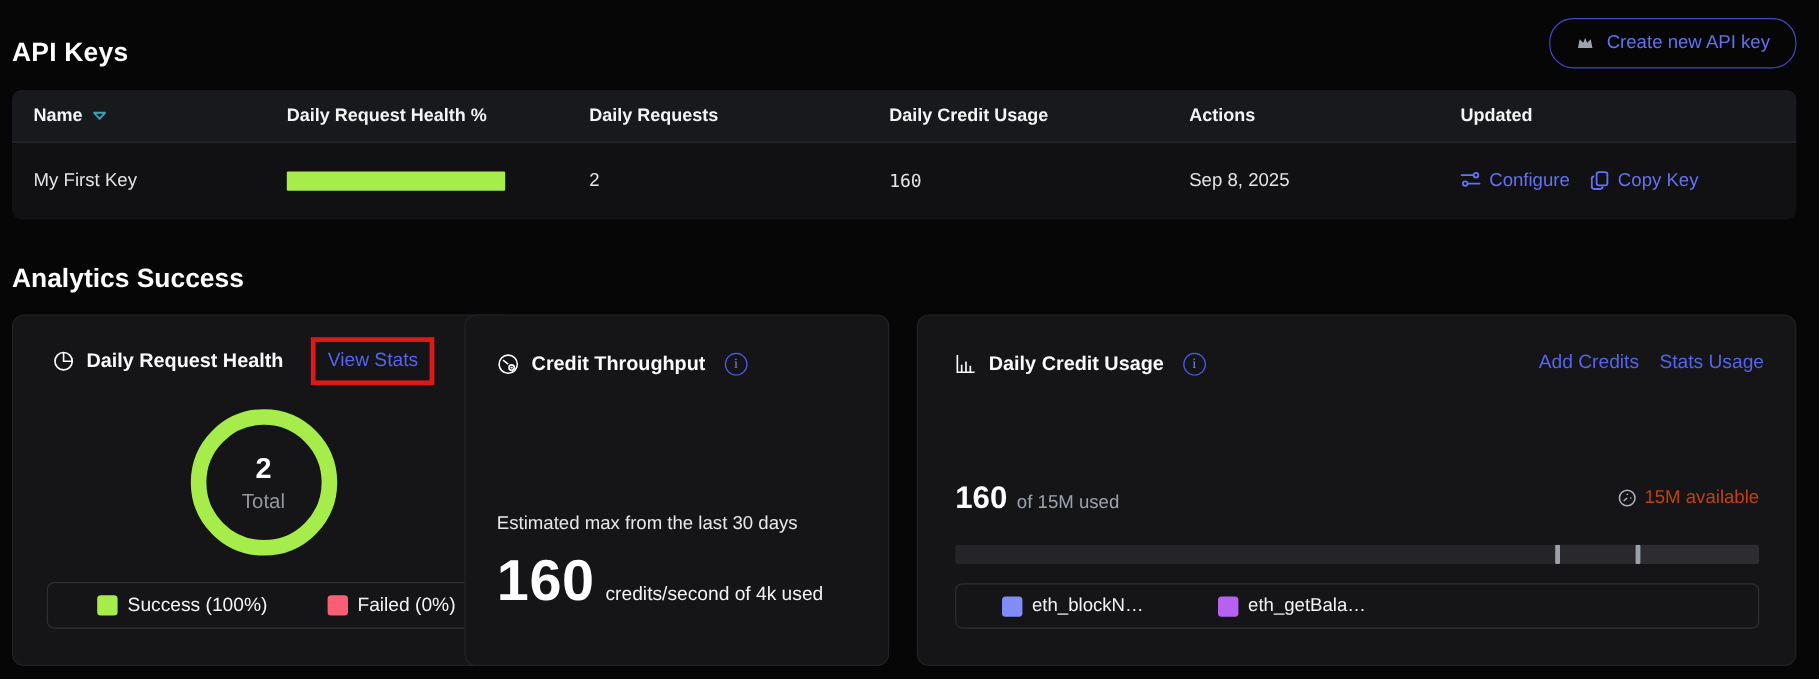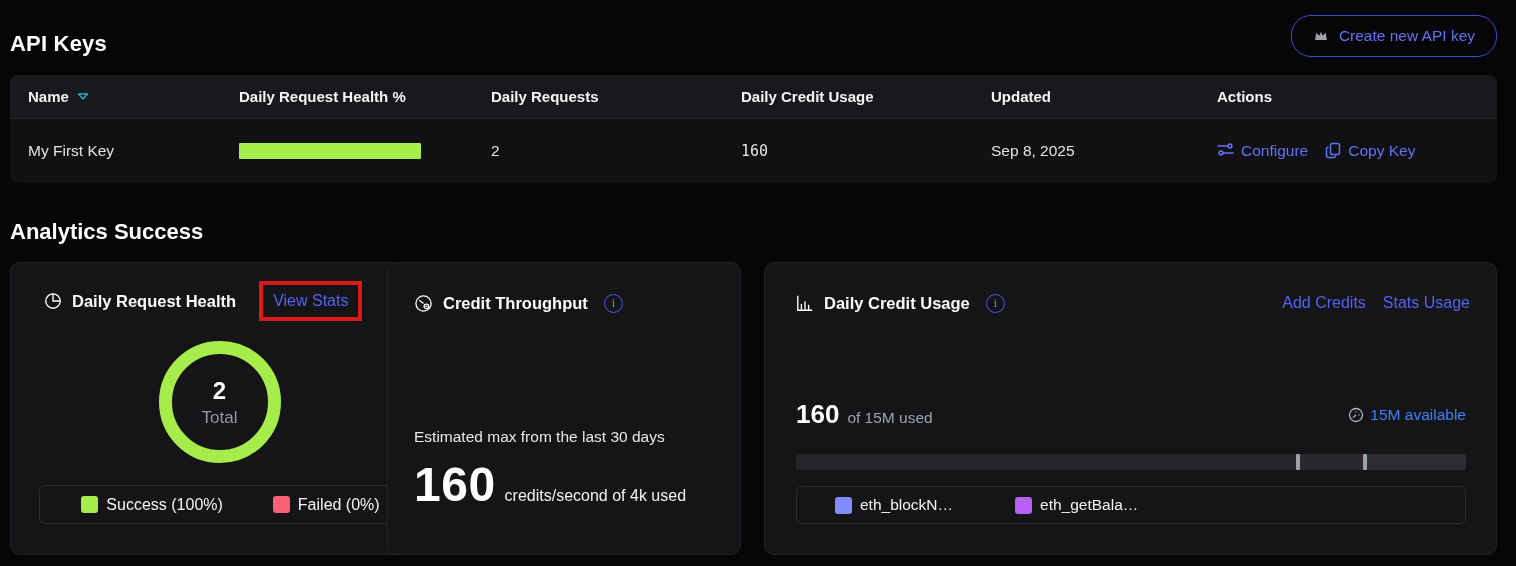--- a/index.html
+++ b/index.html
@@ -75,21 +75,21 @@
   .legend-swatch { width:17px; height:17px; border-radius:3px; flex:none; }
   
   .ct-subtitle { position:absolute; left:26px; top:165px; font-size:15.5px; color:#e8e8ea; }
   .ct-value-row { position:absolute; left:26px; top:198px; display:flex; align-items:baseline; gap:9px; }
   .ct-value { font-size:48px; line-height:48px; font-weight:700; letter-spacing:.5px; }
   .ct-suffix { font-size:16px; color:#f2f2f3; }
   
   .usage-stats { position:absolute; left:31px; right:30px; top:136px; display:flex; align-items:baseline; }
   .usage-value { font-size:26px; font-weight:700; }
   .usage-suffix { font-size:15.5px; color:#9ca3af; margin-left:8px; }
-  .usage-available { margin-left:auto; display:flex; align-items:center; gap:6px; font-size:15.5px; color:#3b82f6; }
+  .usage-available { margin-left:auto; display:flex; align-items:center; gap:6px; font-size:15.5px; color:#c2410c; }
   .progress-track {
     position:absolute; left:31px; right:30px; top:191px; height:16px;
     background:#242429; border-radius:3px; overflow:hidden;
   }
   .progress-seg-a { position:absolute; top:0; bottom:0; left:74.7%; right:15.3%; background:#28282d; }
   .progress-seg-b { position:absolute; top:0; bottom:0; left:84.7%; right:0; background:#2c2c31; }
   .progress-marker { position:absolute; top:0; bottom:0; width:4px; border-radius:1px; background:#9ba0ab; }
   .legend-box3 {
     position:absolute; left:31px; right:30px; bottom:30px; height:38px;
     border:1px solid #2d2d32; border-radius:6px;
@@ -118,22 +118,22 @@
       <span>Name</span>
       <span>
         <svg width="12" height="9" viewBox="0 0 12 9">
             <path d="M1.5 2 L6 7 L10.5 2 Z" fill="none" stroke="#35a3b8" stroke-width="1.6" stroke-linejoin="round"></path>
           </svg>
       </span>
     </div>
     <div>Daily Request Health %</div>
     <div>Daily Requests</div>
     <div>Daily Credit Usage</div>
+    <div>Actions</div>
     <div>Updated</div>
-    <div>Actions</div>
   </div>
   <div class="t-row">
     <div>My First Key</div>
     <div>
       <div class="health-bar" style="background: rgb(166, 236, 75);"></div>
     </div>
     <div>2</div>
     <div class="mono">160</div>
     <div>Sep 8, 2025</div>
     <div class="actions-cell">

